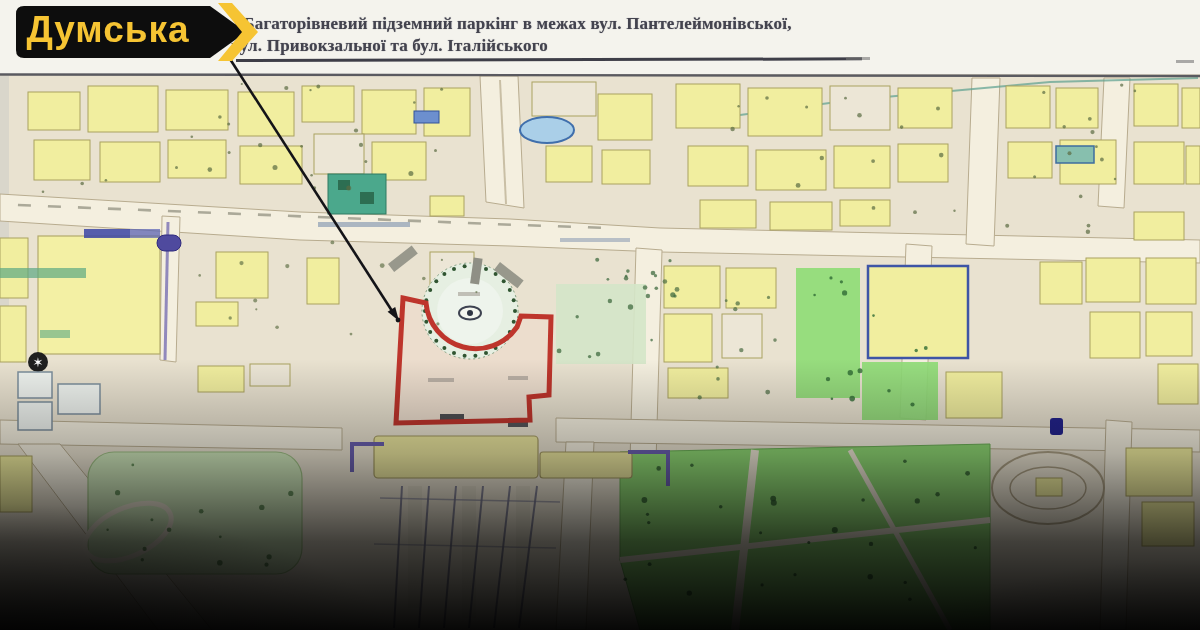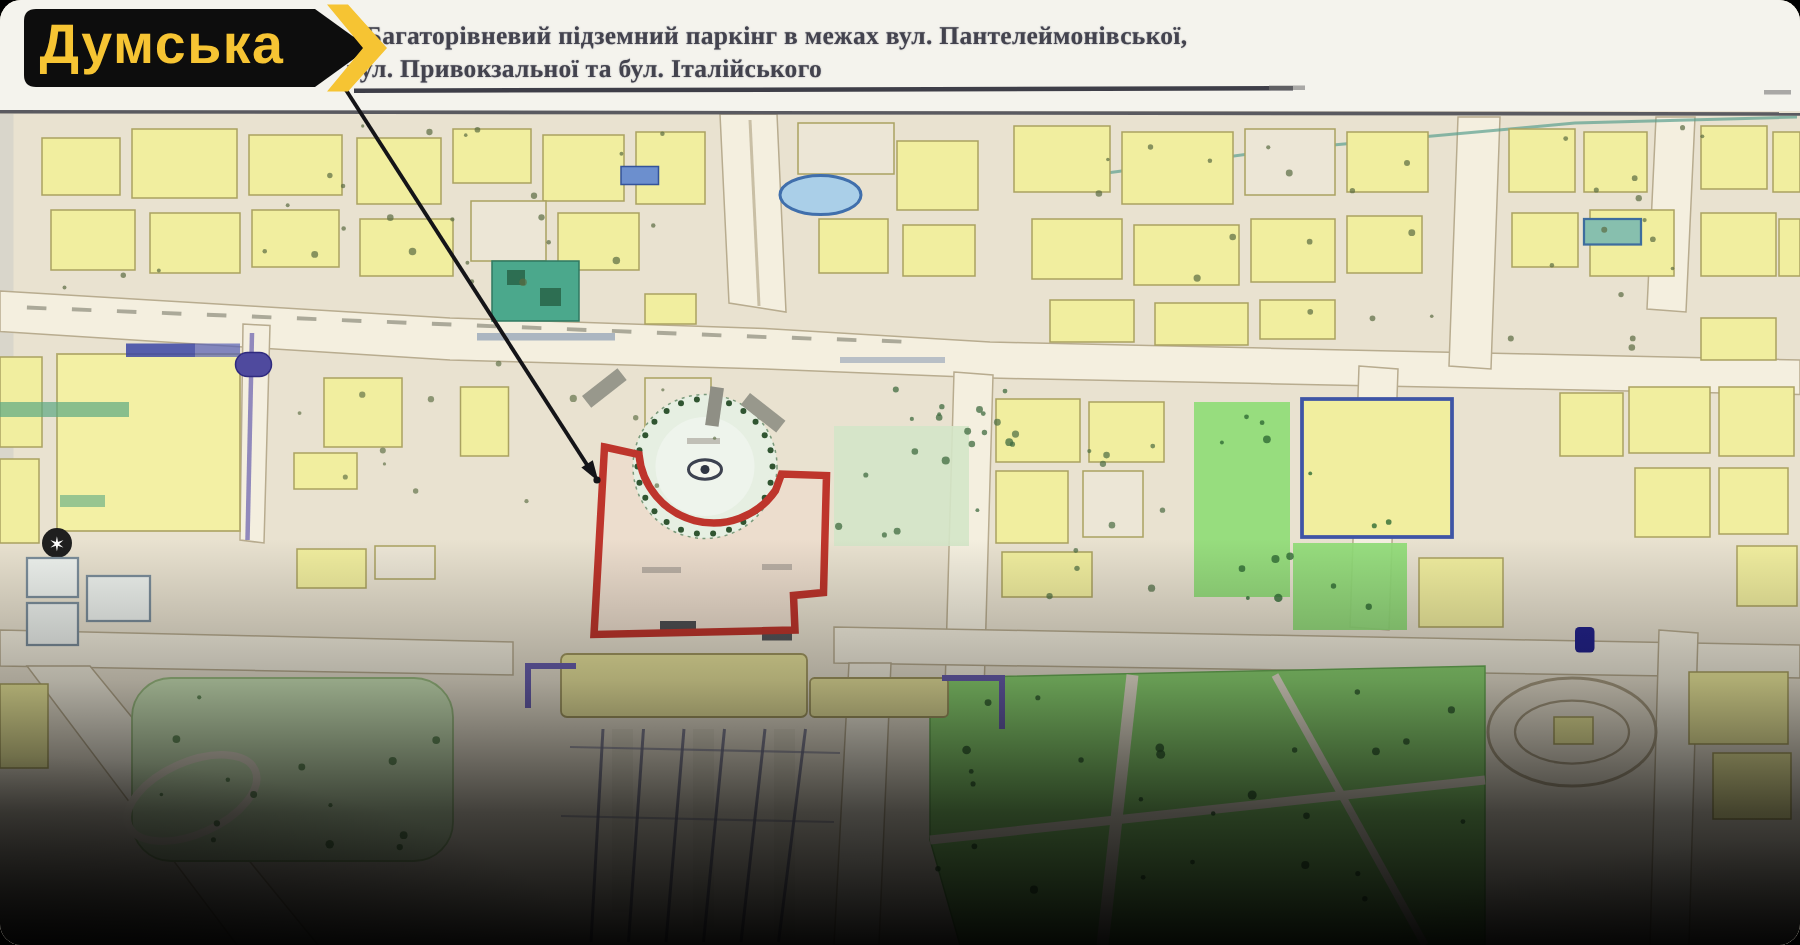--- a/index.html
+++ b/index.html
@@ -1,17 +1,17 @@
 <!DOCTYPE html>
 <html style="--brand-yellow: #f6c433; --highlight-red: #c1342b;"><head>
 <meta charset="utf-8">
 <style>
   html,body{margin:0;padding:0;background:#000;}
   .stage{position:relative;width:1200px;height:630px;overflow:hidden;background:#e9e2cf;
-         font-family:"Liberation Sans",sans-serif;border-radius:14px;}
+         font-family:"Liberation Sans",sans-serif;}
   .map-svg{position:absolute;inset:0;z-index:1;filter:blur(.45px) saturate(.97);}
   .title-line{position:absolute;z-index:3;white-space:nowrap;
      font-family:"Liberation Serif",serif;font-weight:bold;font-size:17px;color:#43434e;
      letter-spacing:.2px;text-shadow:0 0 1px rgba(60,60,80,.55);}
   #t1{left:233px;top:14px;}
   #t2{left:231px;top:36px;}
   .vignette{position:absolute;inset:0;z-index:5;pointer-events:none;background:
      linear-gradient(180deg,rgba(0,0,0,0) 57%,rgba(0,0,0,.28) 72%,rgba(0,0,0,.72) 86%,rgba(0,0,0,.97) 100%),
      radial-gradient(ellipse 55% 42% at 0% 106%,rgba(0,0,0,.75),rgba(0,0,0,0) 62%),
      radial-gradient(ellipse 45% 32% at 100% 108%,rgba(0,0,0,.45),rgba(0,0,0,0) 60%);}

